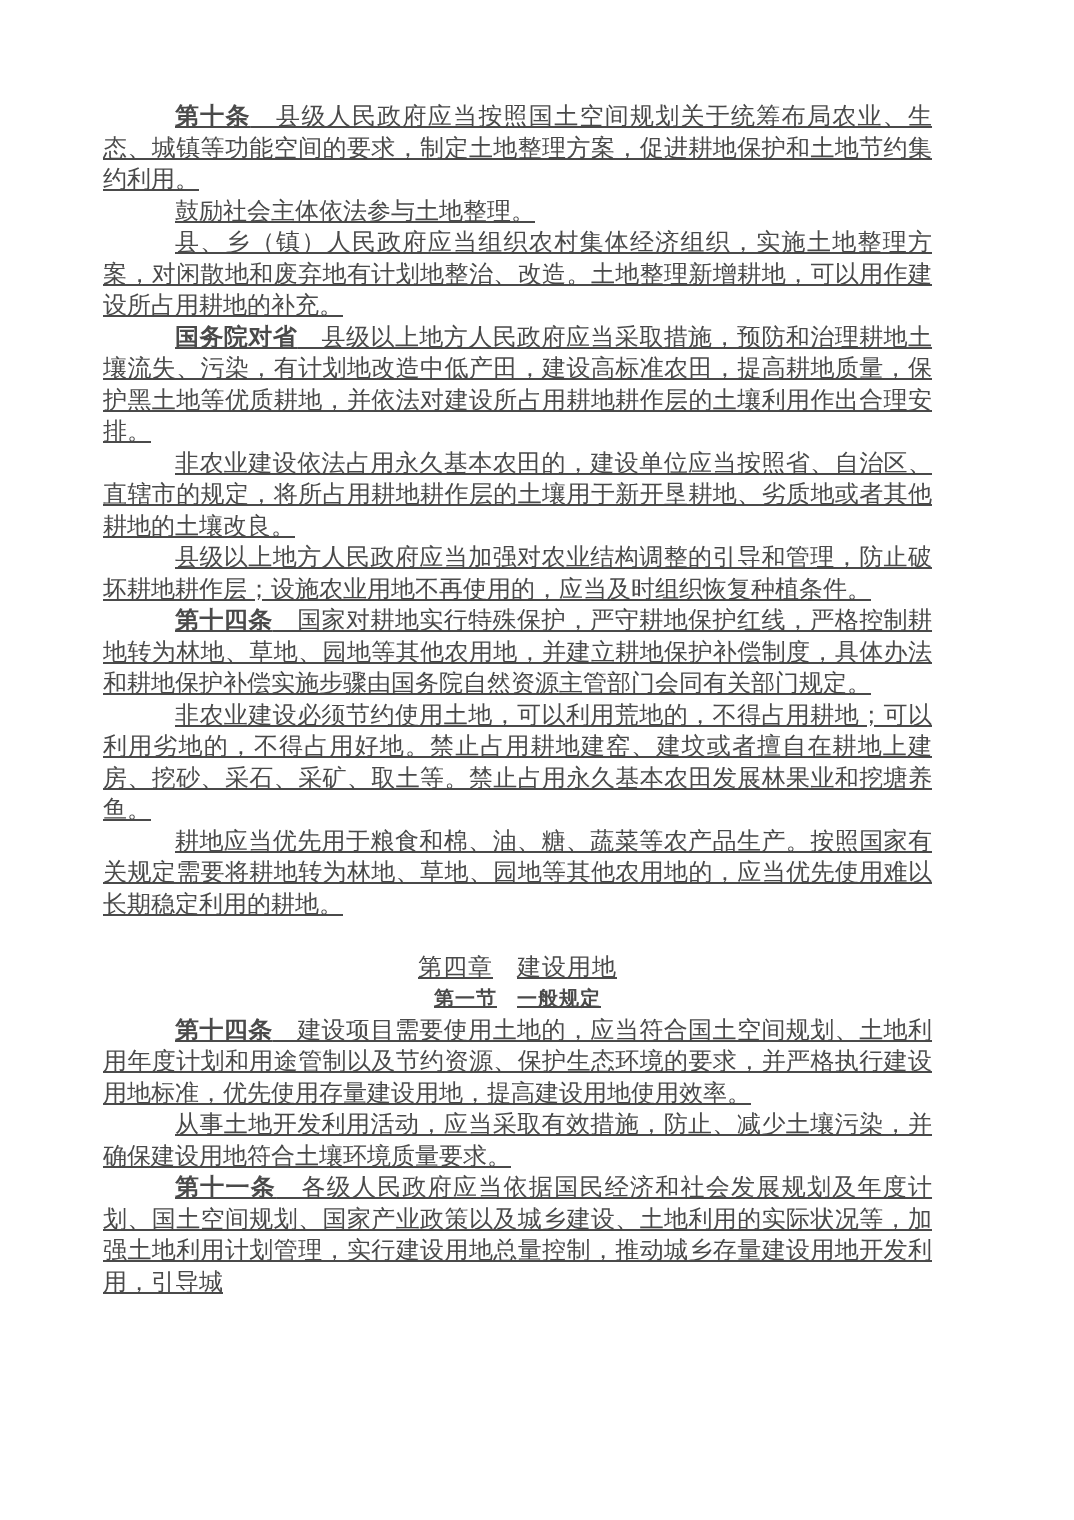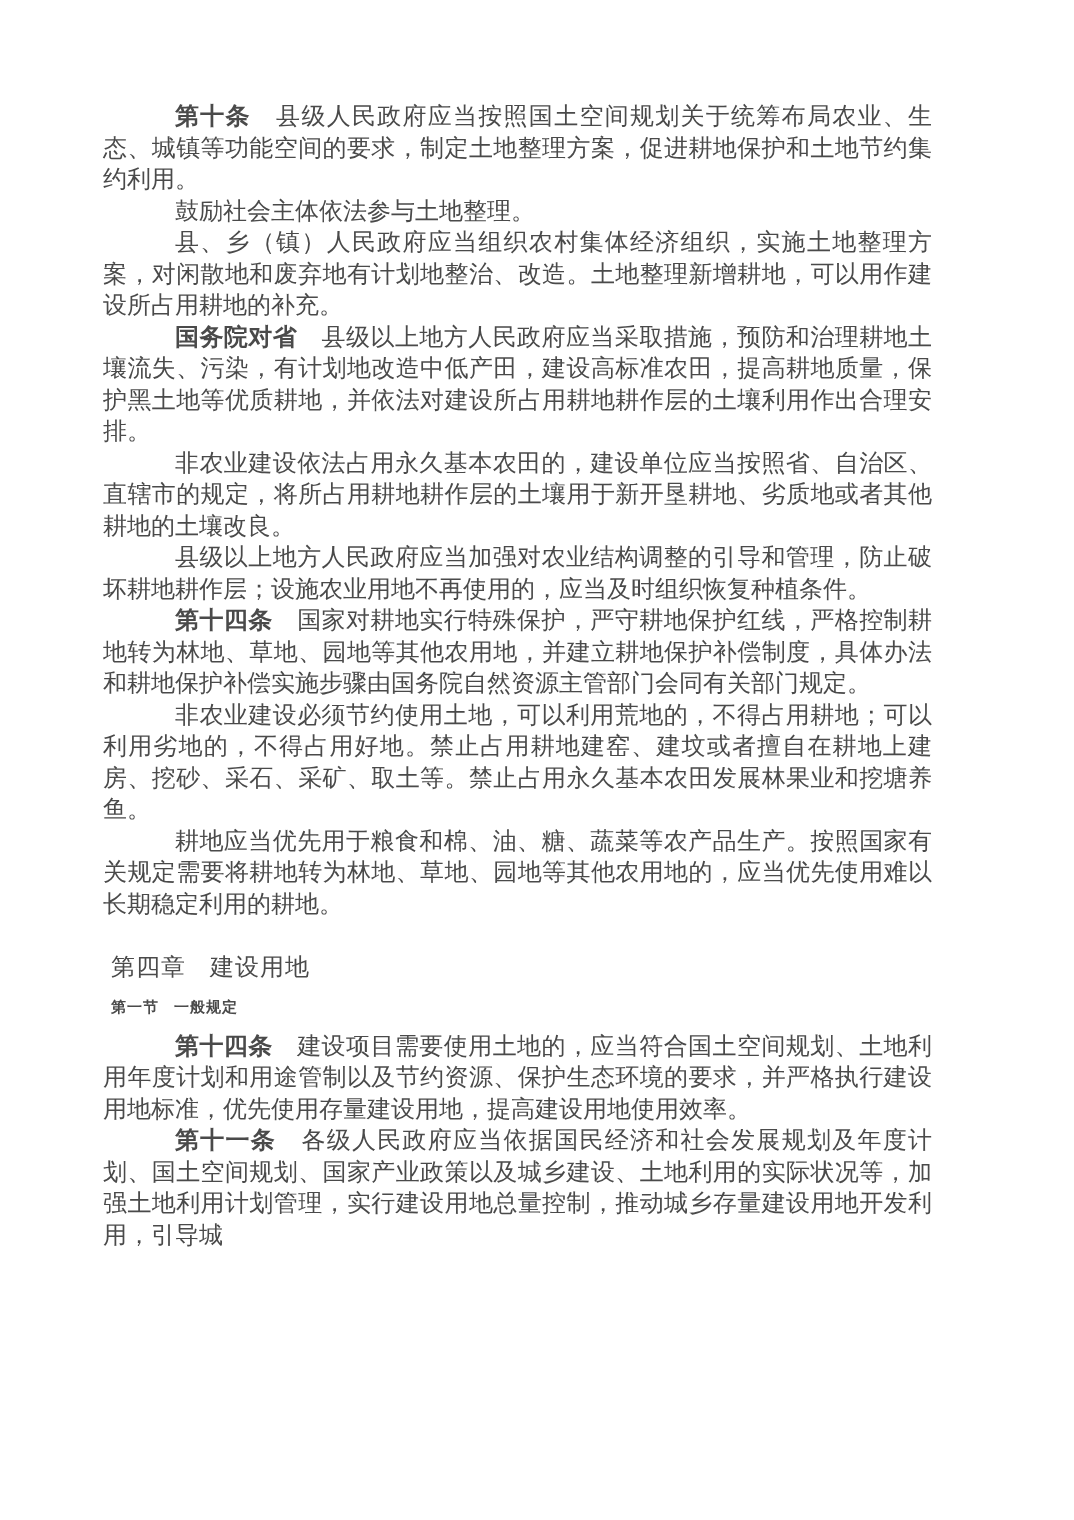--- a/index.html
+++ b/index.html
@@ -7,43 +7,44 @@
     width: 1060px;
     height: 1520px;
     background: #ffffff;
     box-sizing: border-box;
     padding: 101px 128px 0 103px;
     font-family: "Liberation Serif", "DejaVu Serif", serif;
     font-size: 24px;
     line-height: 31.5px;
     color: #4a4a4a;
     overflow: hidden;
+    text-decoration: underline;
   }
   p.para {
     margin: 0;
     text-align: justify;
     text-indent: 3em;
   }
   .art {
     font-weight: bold;
   }
   p.heading {
-    margin: 8px;
-    text-align: left;
+    margin: 0;
+    text-align: center;
     text-indent: 0;
     letter-spacing: 1px;
   }
   p.chapter {
     margin-top: 31.5px;
     font-weight: normal;
   }
   p.section {
     font-weight: bold;
     font-family: "Liberation Sans", "DejaVu Sans", sans-serif;
-    font-size: 15px;
+    font-size: 20px;
   }
   .h-title { margin-left: 1em; }
   .gap-above { margin-top: 31.5px; }
 </style>
 </head>
 <body>
 
 <div class="page">
 
   <p class="para"><span class="art">第十条</span><span>　县级人民政府应当按照国土空间规划关于统筹布局农业、生态、城镇等功能空间的要求，制定土地整理方案，促进耕地保护和土地节约集约利用。</span></p>
@@ -66,16 +67,17 @@
 
 
 
 
   <p class="heading chapter"><span>第四章</span><span class="h-title">建设用地</span></p>
 
   <p class="heading section"><span>第一节</span><span class="h-title">一般规定</span></p>
 
   <p class="para gap-above"><span class="art">第十四条</span><span>　建设项目需要使用土地的，应当符合国土空间规划、土地利用年度计划和用途管制以及节约资源、保护生态环境的要求，并严格执行建设用地标准，优先使用存量建设用地，提高建设用地使用效率。</span></p>
 
+  <p class="para"><span>从事土地开发利用活动，应当采取有效措施，防止、减少土壤污染，并确保建设用地符合土壤环境质量要求。</span></p>
 
   <p class="para"><span class="art">第十一条</span><span>　各级人民政府应当依据国民经济和社会发展规划及年度计划、国土空间规划、国家产业政策以及城乡建设、土地利用的实际状况等，加强土地利用计划管理，实行建设用地总量控制，推动城乡存量建设用地开发利用，引导城</span></p>
 
 </div>
 
 </body></html>

